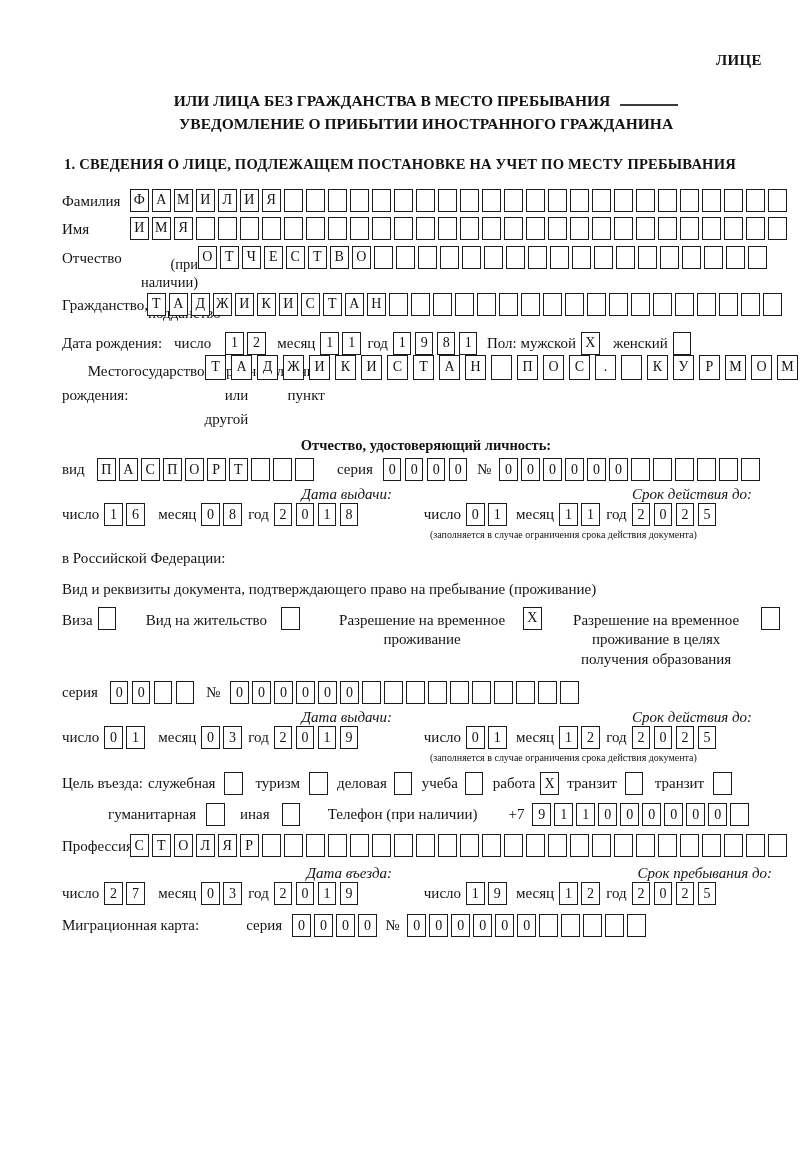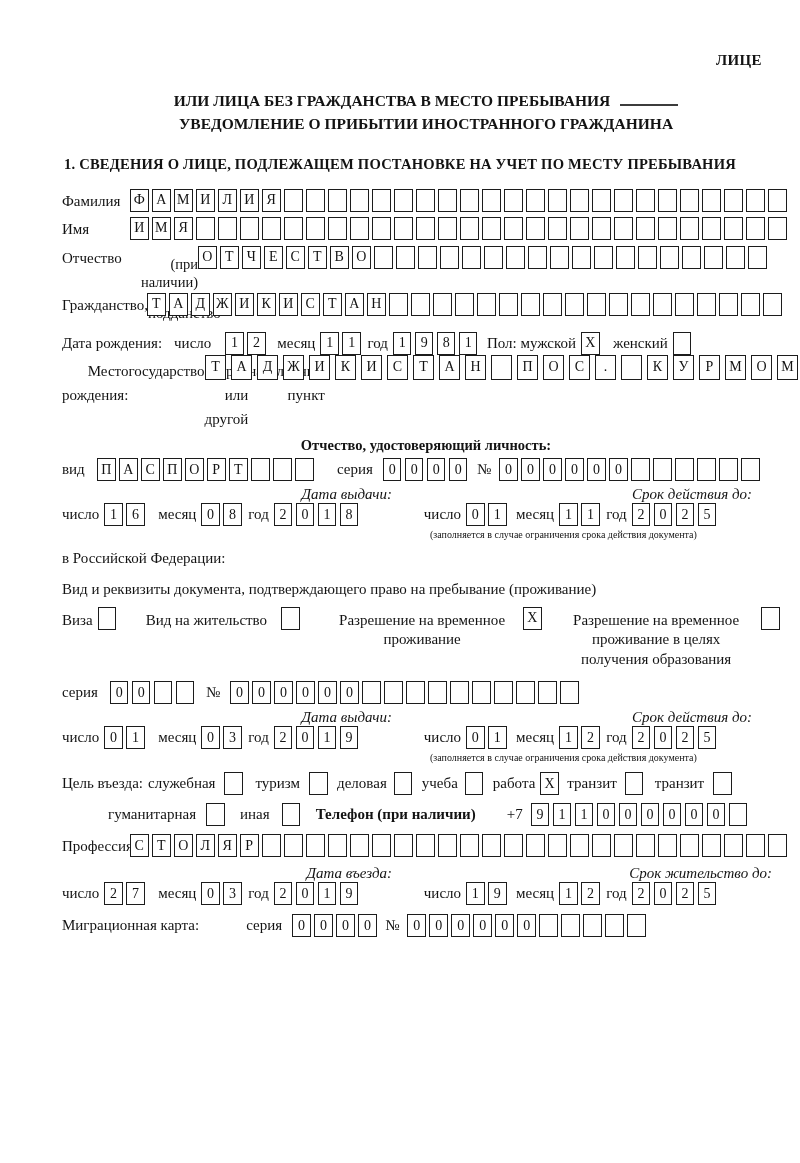--- a/index.html
+++ b/index.html
@@ -545,21 +545,21 @@
 
   <div class="row dg" style="margin-top:8px;">
     <span class="dlbl" style="margin-left:46px;margin-right:10px;">гуманитарная</span>
     <span class="cells">
         <span class="cell"></span>
       </span>
     <span class="dlbl" style="margin-left:12px;margin-right:12px;">иная</span>
     <span class="cells">
         <span class="cell"></span>
       </span>
-    <span class="dlbl" style="margin-left:12px;font-weight:bold;">Телефон (при наличии)</span>
+    <span class="dlbl" style="margin-left:24px;">Телефон (при наличии)</span>
     <span class="dlbl" style="margin-left:26px;margin-right:8px;">+7</span>
     <span class="cells">
         <span class="cell">9</span>
         <span class="cell">1</span>
         <span class="cell">1</span>
         <span class="cell">0</span>
         <span class="cell">0</span>
         <span class="cell">0</span>
         <span class="cell">0</span>
         <span class="cell">0</span>
@@ -599,21 +599,21 @@
         <span class="cell"></span>
         <span class="cell"></span>
         <span class="cell"></span>
         <span class="cell"></span>
         <span class="cell"></span>
       </span>
   </div>
 
   <div class="hdr2col" style="margin-top:8px;">
     <span style="width:330px;">Дата въезда:</span>
-    <span style="width:380px;">Срок жительство до:</span>
+    <span style="width:380px;">Срок пребывания до:</span>
   </div>
 
   <div class="row">
     <span class="dg">
       <span class="dlbl">число</span>
       <span class="cells">
           <span class="cell">2</span>
           <span class="cell">7</span>
         </span>
       <span class="dlbl" style="margin-left:10px;">месяц</span>

